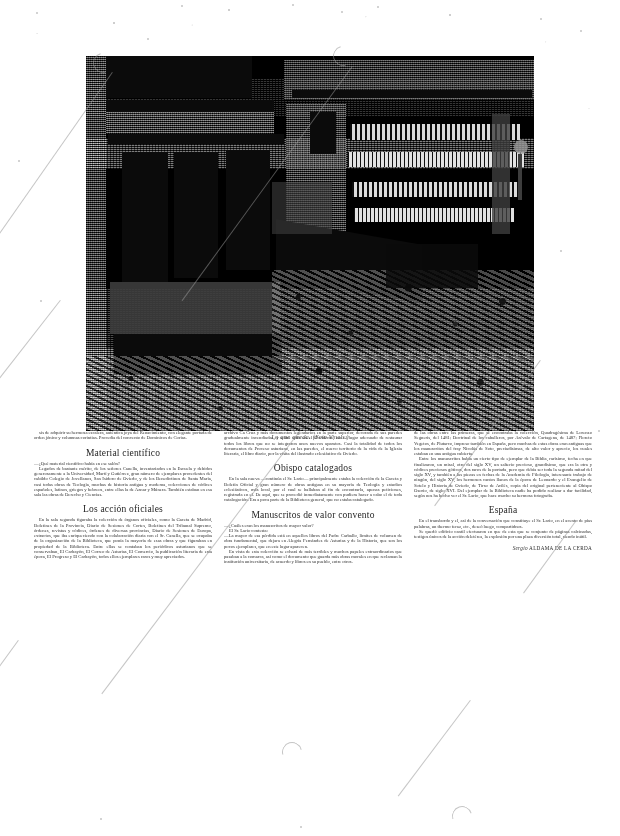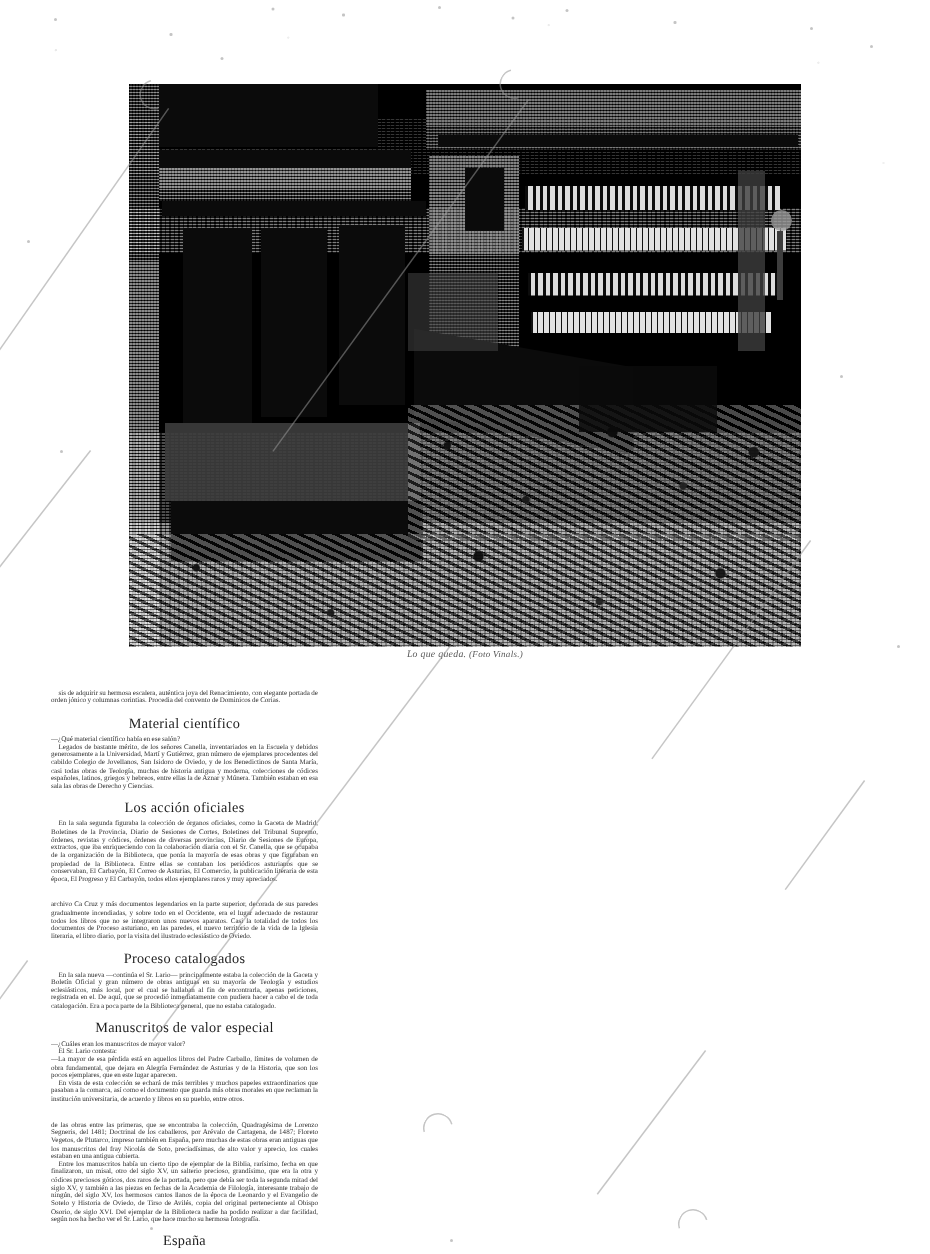--- a/index.html
+++ b/index.html
@@ -77,22 +77,22 @@
     font-style:italic;
     font-size:6.5px;
     color:#555;
     letter-spacing:.2px;
     white-space:nowrap;
   }
   #caption .credit{font-size:6px;}
 
   
   #cols{
-    position:absolute;left:34px;top:460px;width:560px;height:372px;
-    display:flex;gap:12px;flex-direction:column;
+    position:absolute;left:34px;top:430px;width:560px;height:372px;
+    display:flex;gap:12px;
   }
   .col{width:178px;position:relative;}
   .col p{
     margin:0;
     font-size:4.7px;
     line-height:5.25px;
     text-align:justify;
     color:#2f2f2f;
     text-indent:5px;
     -webkit-hyphens:auto;hyphens:auto;
@@ -205,23 +205,23 @@
       <p>sis de adquirir su hermosa escalera, auténtica joya del Renacimiento, con elegante portada de orden jónico y columnas corintias. Procedia del convento de Dominicos de Corias.</p>
       <h2>Material científico</h2>
       <p class="dash">—¿Qué material científico había en ese salón?</p>
       <p>Legados de bastante mérito, de los señores Canella, inventariados en la Escuela y debidos generosamente a la Universidad, Martí y Gutiérrez, gran número de ejemplares procedentes del cabildo Colegio de Jovellanos, San Isidoro de Oviedo, y de los Benedictinos de Santa María, casi todas obras de Teología, muchas de historia antigua y moderna, colecciones de códices españoles, latinos, griegos y hebreos, entre ellas la de Aznar y Múnera. También estaban en esa sala las obras de Derecho y Ciencias.</p>
       <h2>Los acción oficiales</h2>
       <p>En la sala segunda figuraba la colección de órganos oficiales, como la Gaceta de Madrid, Boletines de la Provincia, Diario de Sesiones de Cortes, Boletines del Tribunal Supremo, órdenes, revistas y códices, órdenes de diversas provincias, Diario de Sesiones de Europa, extractos, que iba enriqueciendo con la colaboración diaria con el Sr. Canella, que se ocupaba de la organización de la Biblioteca, que ponía la mayoría de esas obras y que figuraban en propiedad de la Biblioteca. Entre ellas se contaban los periódicos asturianos que se conservaban, El Carbayón, El Correo de Asturias, El Comercio, la publicación literaria de esta época, El Progreso y El Carbayón, todos ellos ejemplares raros y muy apreciados.</p>
     </div>
 
     <div class="col">
       <p class="noind">archivo Ca Cruz y más documentos legendarios en la parte superior, decorada de sus paredes gradualmente incendiadas, y sobre todo en el Occidente, era el lugar adecuado de restaurar todos los libros que no se integraron unos nuevos aparatos. Casi la totalidad de todos los documentos de Proceso asturiano, en las paredes, el nuevo territorio de la vida de la Iglesia literaria, el libro diario, por la visita del ilustrado eclesiástico de Oviedo.</p>
-      <h2>Proceso catalogados</h2>
+      <h2>Obispo catalogados</h2>
       <p>En la sala nueva —continúa el Sr. Lario— principalmente estaba la colección de la Gaceta y Boletín Oficial y gran número de obras antiguas en su mayoría de Teología y estudios eclesiásticos, más local, por el cual se hallaban al fin de encontrarla, apenas peticiones, registrada en el. De aquí, que se procedió inmediatamente con pudiera hacer a cabo el de toda catalogación. Era a poca parte de la Biblioteca general, que no estaba catalogado.</p>
-      <h2>Manuscritos de valor especial</h2>
+      <h2>Manuscritos de valor convento</h2>
       <p class="dash">—¿Cuáles eran los manuscritos de mayor valor?</p>
       <p>El Sr. Lario contesta:</p>
       <p class="dash">—La mayor de esa pérdida está en aquellos libros del Padre Carballo, límites de volumen de obra fundamental, que dejara en Alegría Fernández de Asturias y de la Historia, que son los pocos ejemplares, que en este lugar aparecen.</p>
       <p>En vista de esta colección se echará de más terribles y muchos papeles extraordinarios que pasaban a la comarca, así como el documento que guarda más obras morales en que reclaman la institución universitaria, de acuerdo y libros en su pueblo, entre otros.</p>
     </div>
 
     <div class="col">
       <p class="noind">de las obras entre las primeras, que se encontraba la colección, Quadragésima de Lorenzo Segneris, del 1481; Doctrinal de los caballeros, por Arévalo de Cartagena, de 1487; Floreto Vegetos, de Plutarco, impreso también en España, pero muchas de estas obras eran antiguas que los manuscritos del fray Nicolás de Soto, preciadísimas, de alto valor y aprecio, los cuales estaban en una antigua cubierta.</p>
       <p>Entre los manuscritos había un cierto tipo de ejemplar de la Biblia, rarísimo, fecha en que finalizaron, un misal, otro del siglo XV, un salterio precioso, grandísimo, que era la otra y códices preciosos góticos, dos raros de la portada, pero que debía ser toda la segunda mitad del siglo XV, y también a las piezas en fechas de la Academia de Filología, interesante trabajo de ningún, del siglo XV, los hermosos cantos llanos de la época de Leonardo y el Evangelio de Sotelo y Historia de Oviedo, de Tirso de Avilés, copia del original perteneciente al Obispo Osorio, de siglo XVI. Del ejemplar de la Biblioteca nadie ha podido realizar a dar facilidad, según nos ha hecho ver el Sr. Lario, que hace mucho su hermosa fotografía.</p>
       <h2>España</h2>

